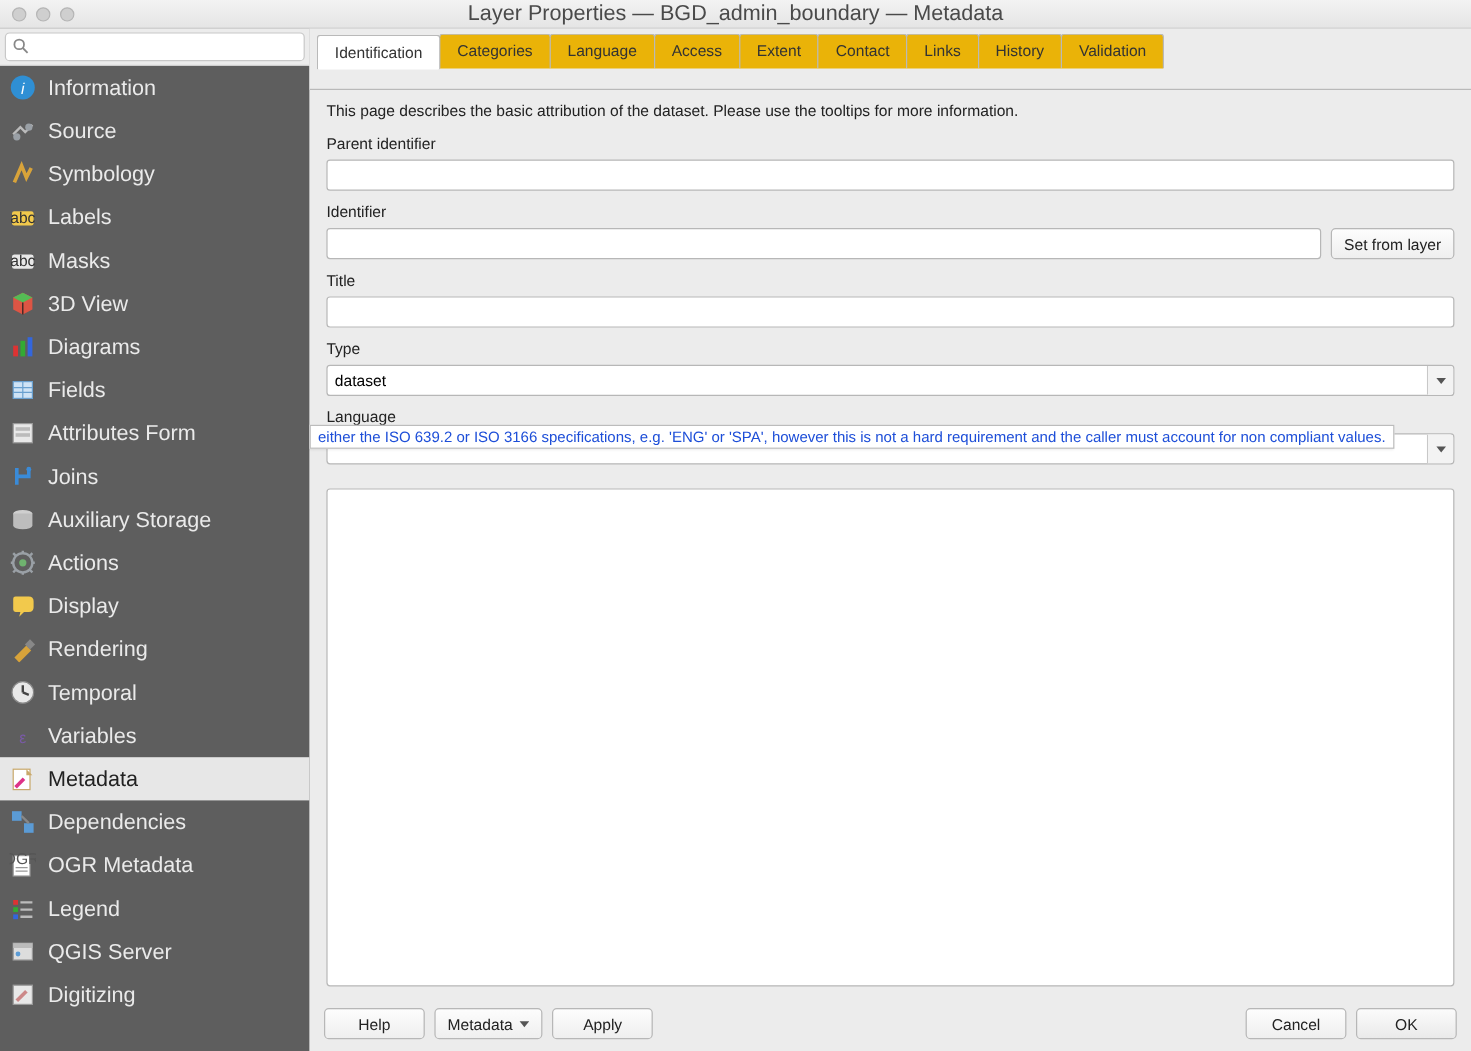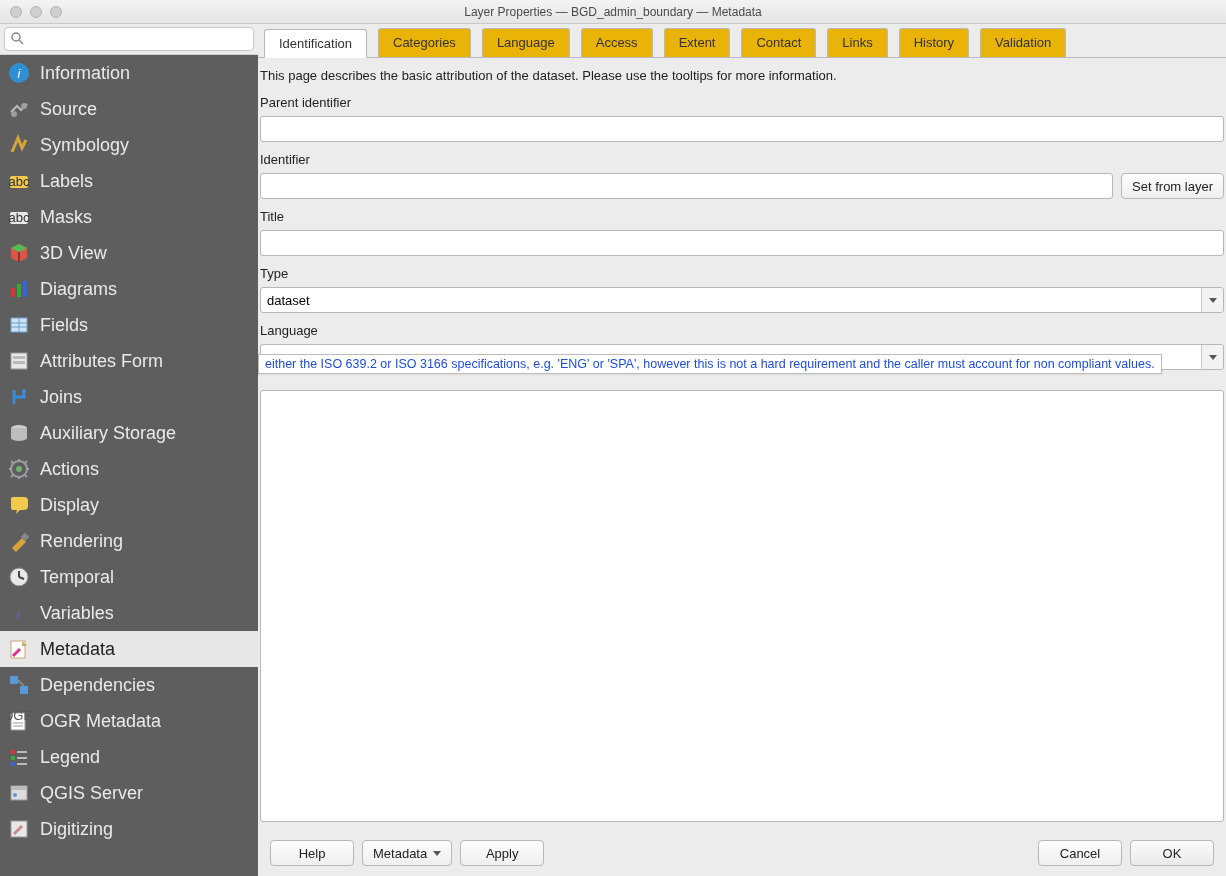--- a/index.html
+++ b/index.html
@@ -4,37 +4,37 @@
 <style>
   * { box-sizing: border-box; margin: 0; padding: 0; font-family: -apple-system, "Helvetica Neue", Arial, sans-serif; font-size: 13px; }
   html, body { width: 1226px; height: 876px; overflow: hidden; background: #ececec; }
   .titlebar {
     height: 24px; background: linear-gradient(#f3f3f3,#e5e5e5);
     border-bottom: 1px solid #c9c9c9; display: flex; align-items: center;
     position: relative;
   }
   .traffic { display: flex; gap: 8px; padding-left: 10px; }
   .tl { width: 12px; height: 12px; border-radius: 50%; background: #cfcfcf; border: 1px solid #b5b5b5; }
-  .titlebar .title { position: absolute; left:0; right:0; text-align:center; color:#4a4a4a; font-size:12px; pointer-events:none;}
+  .titlebar .title { position: absolute; left:0; right:0; text-align:center; color:#4a4a4a; font-size:18px; pointer-events:none;}
   .body { display:flex; height: calc(876px - 24px); }
   .sidebar { width: 258px; background:#5e5e5e; color:#eaeaea; display:flex; flex-direction:column; }
   .search-wrap { padding: 3px 4px; background:#ececec; border-bottom:1px solid #cfcfcf;}
   .search { width:100%; height:24px; border:1px solid #c8c8c8; border-radius:4px; padding-left:22px; background:#fff; color:#333;}
   .search-wrap { position:relative; }
   .search-wrap .mag { position:absolute; left:10px; top:7px; width:14px; height:14px; }
   .nav { flex:1; overflow:auto; }
   .nav-item { display:flex; align-items:center; height:36px; padding:0 8px; gap:10px; cursor:pointer; }
   .nav-item.active { background:#e7e7e7; color:#222; }
   .nav-item .ico { width:22px; height:22px; display:flex; align-items:center; justify-content:center; flex:0 0 22px;}
   .nav-item .lbl { font-size:18px; }
   .main { flex:1; display:flex; flex-direction:column; background:#ececec; position:relative;}
-  .tabbar { display:flex; border-bottom:1px solid #b9b9b9; background:#ececec; padding: 4px 6px 0 6px; gap:12px;}
+  .tabbar { display:flex; border-bottom:1px solid #b9b9b9; background:#ececec; padding: 4px 6px 17px 6px; gap:0;}
   .tab { padding:6px 14px 7px; border:1px solid #b9b9b9; border-bottom:none; background:#eab308; color:#333; border-radius:3px 3px 0 0; margin-right:-1px; cursor:pointer;}
   .tab.active { background:#fff; position:relative; top:1px; }
-  .content { flex:1; padding:10px 2px; display:flex; flex-direction:column; gap:6px; position:relative;}
+  .content { flex:1; padding:10px 14px; display:flex; flex-direction:column; gap:6px; position:relative;}
   .desc { color:#222; margin-bottom:2px;}
   .field-label { color:#222; margin-top:4px;}
   .text-input { width:100%; height:26px; border:1px solid #b7b7b7; border-radius:3px; background:#fff; padding:0 6px;}
   .row { display:flex; gap:8px; align-items:center;}
   .row .text-input { flex:1;}
   .btn { height:26px; border:1px solid #b7b7b7; background:linear-gradient(#fdfdfd,#efefef); border-radius:4px; padding:0 10px; cursor:pointer; color:#222;}
   .btn.primary { background:linear-gradient(#fbfbfb,#eaeaea); }
   .combo { position:relative; }
   .combo .text-input { padding-right:28px;}
   .combo .arrow { position:absolute; right:1px; top:1px; width:22px; height:24px; border-left:1px solid #c8c8c8; display:flex; align-items:center; justify-content:center; background:#f3f3f3; border-radius:0 3px 3px 0; cursor:pointer;}

